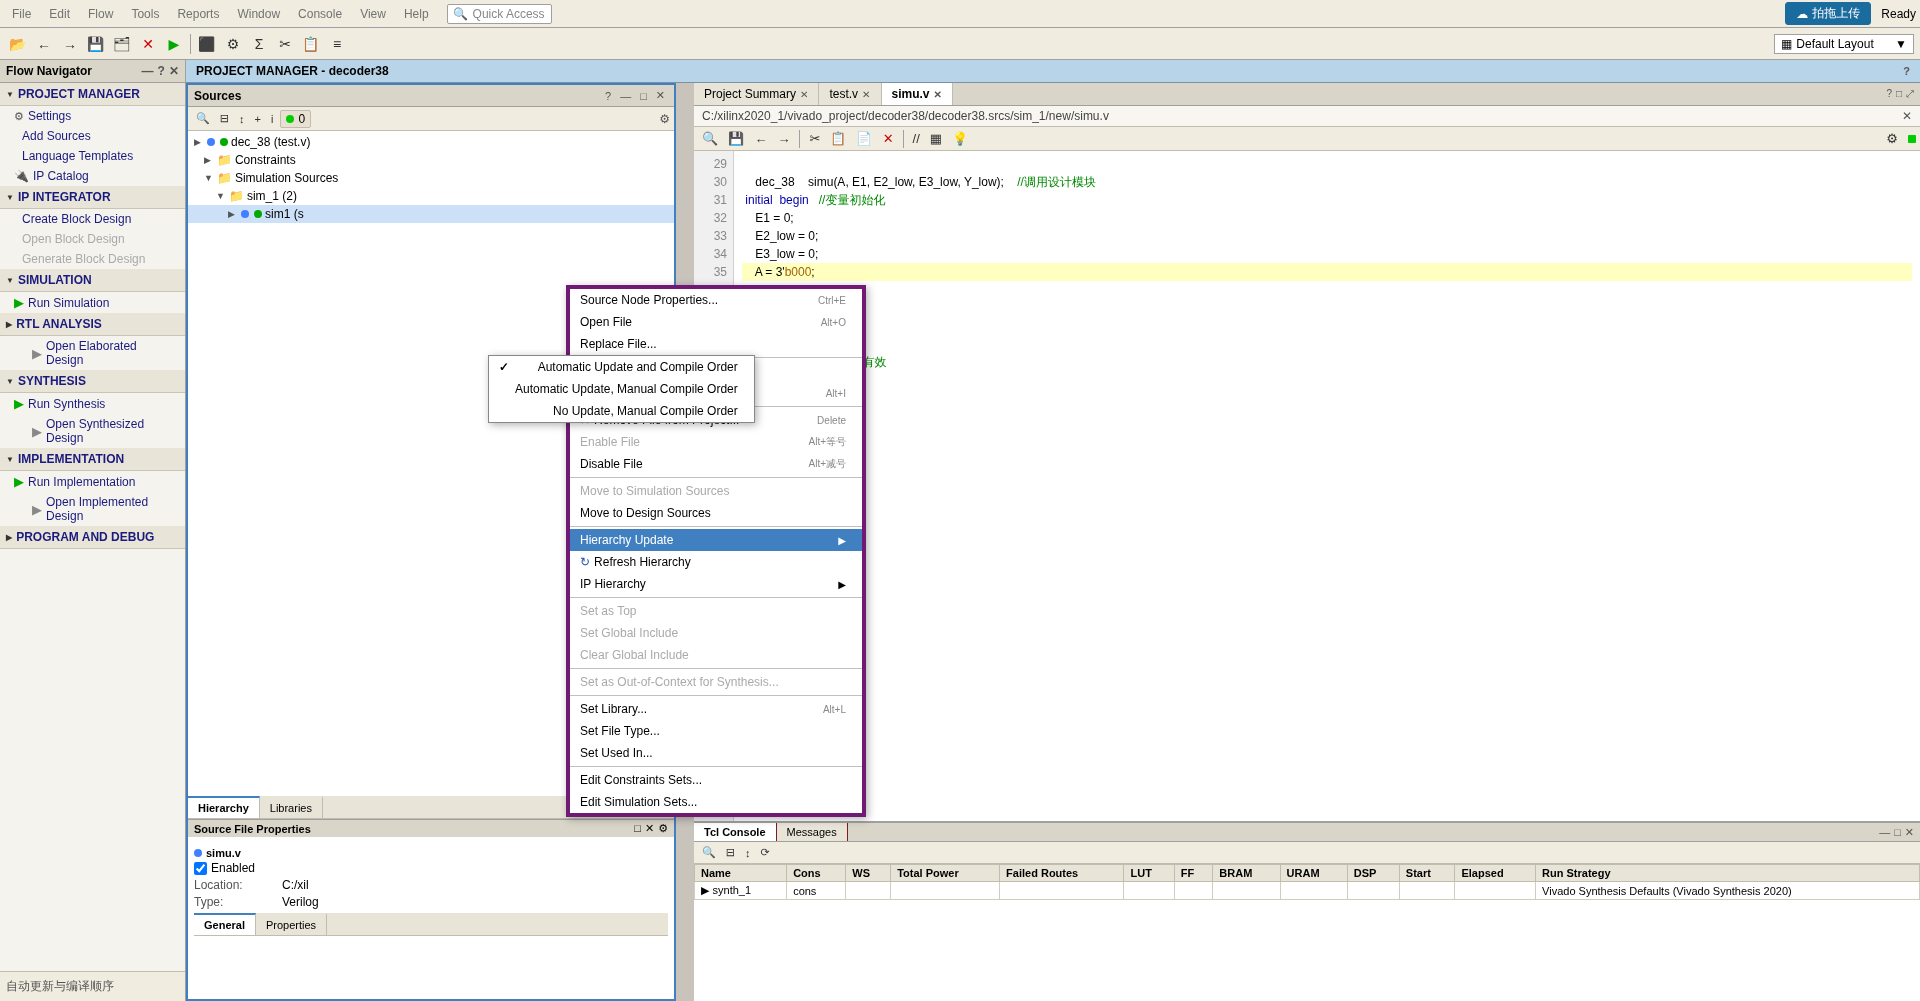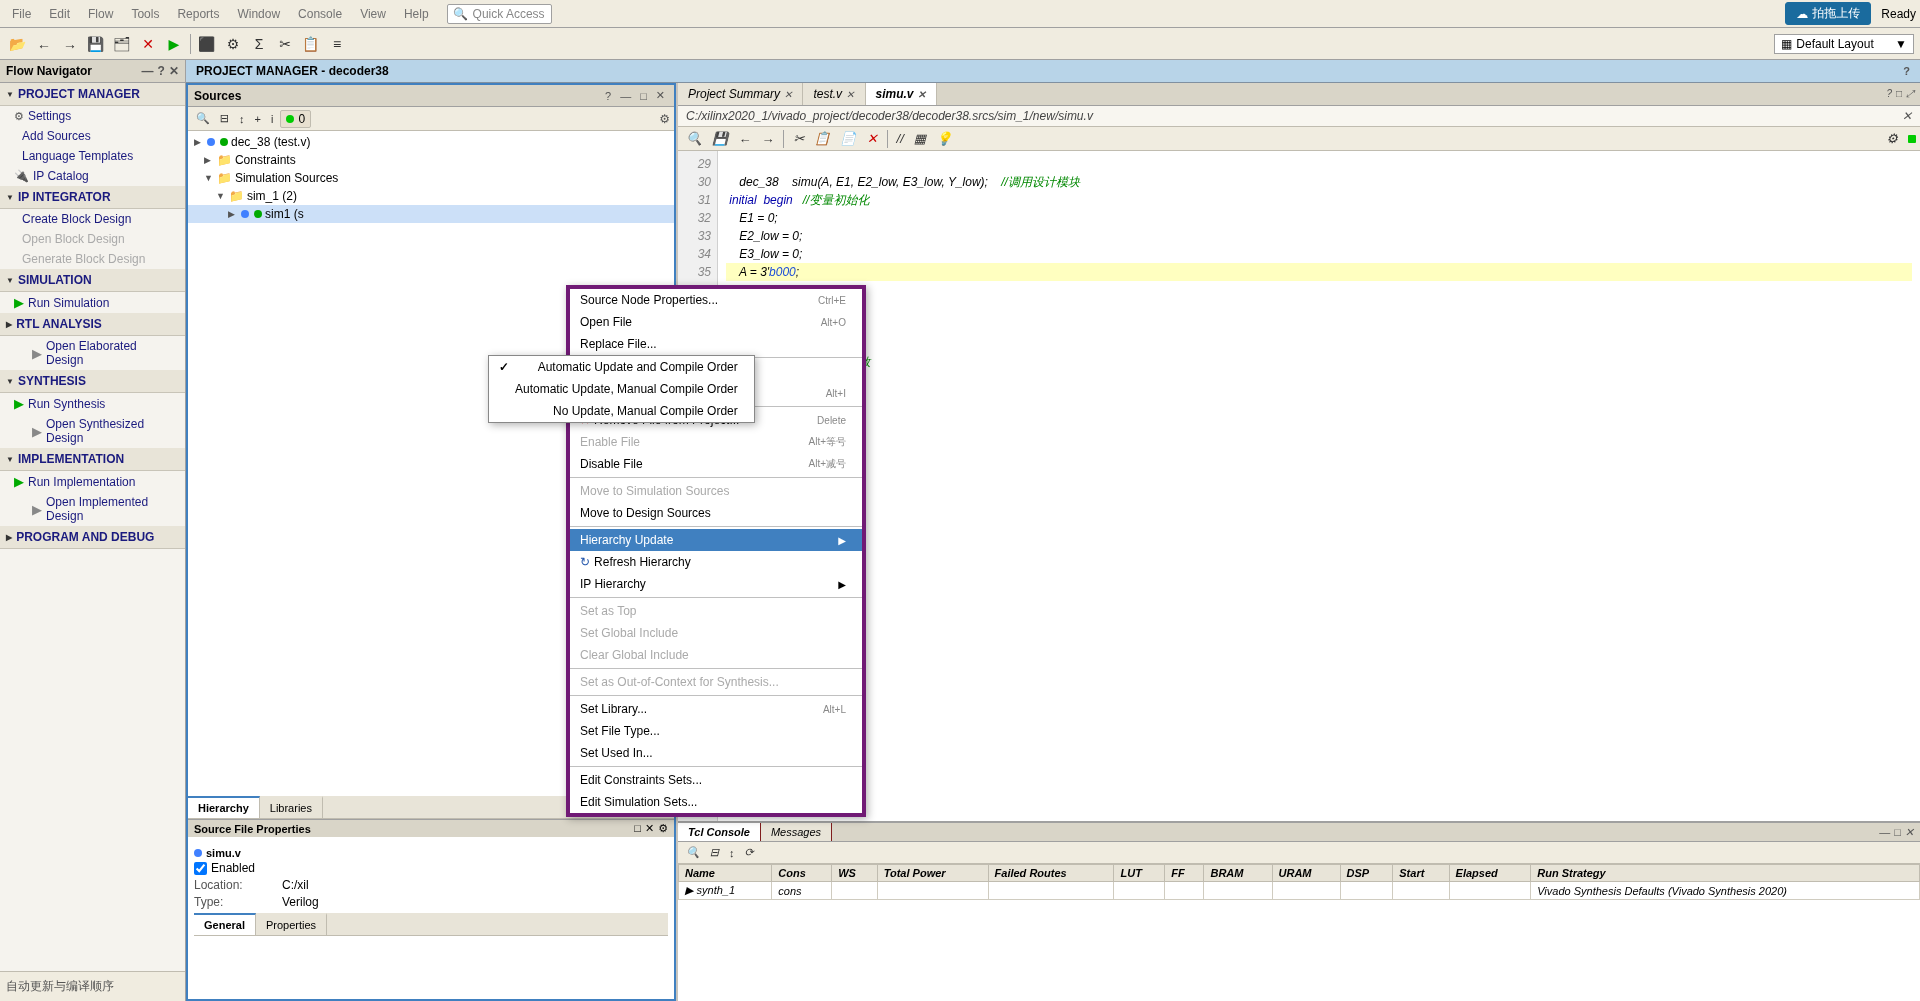--- a/index.html
+++ b/index.html
@@ -81,21 +81,21 @@
     }
 
     
     .pm-header {
       background: #b8d4e8; padding: 4px 10px; font-size: 12px; font-weight: bold;
       border-bottom: 1px solid #8090a0; display: flex; align-items: center; justify-content: space-between;
     }
 
     
     .panels-row {
-      display: flex; flex: 1; overflow: hidden; gap: 2px;
+      display: flex; flex: 1; overflow: hidden; gap: 18px;
     }
 
     
     .sources-panel {
       width: 490px; background: white; border: 2px solid #4080c0; display: flex; flex-direction: column;
       position: relative;
     }
     .panel-header {
       display: flex; align-items: center; justify-content: space-between;
       background: #d9d5c8; padding: 3px 6px; border-bottom: 1px solid #a0a0a0;
@@ -167,21 +167,21 @@
 
     
     .submenu {
       position: absolute; left: 300px; top: 270px; background: white;
       border: 1px solid #888; box-shadow: 2px 2px 8px rgba(0,0,0,0.3);
       z-index: 1001; min-width: 260px;
     }
 
     
     .right-panel {
-      flex: 1; background: #f0ece0; display: flex; flex-direction: column; overflow: hidden; font-style: italic;
+      flex: 1; background: #f0ece0; display: flex; flex-direction: column; overflow: hidden;
     }
 
     
     .editor-tabs-row {
       display: flex; background: #d9d5c8; border-bottom: 1px solid #a0a0a0; align-items: center;
     }
     .editor-tab {
       padding: 4px 10px; cursor: pointer; font-size: 11px; border-right: 1px solid #c0bcb0;
       display: flex; align-items: center; gap: 4px; background: #e8e4d8;
     }
@@ -212,21 +212,21 @@
     }
     .line-numbers {
       background: #f0f0f0; padding: 4px 6px; text-align: right; color: #888;
       border-right: 1px solid #d0d0d0; user-select: none; min-width: 40px; line-height: 18px;
     }
     .code-content {
       flex: 1; padding: 4px 8px; line-height: 18px; overflow-x: auto; white-space: pre;
     }
     .c-keyword { color: #0000aa; }
     .c-comment { color: #008800; }
-    .c-id { color: #1d4ed8; }
+    .c-id { color: #a16207; }
 
     
     .bottom-panel {
       height: 180px; border-top: 2px solid #a0a0a0; background: white; display: flex; flex-direction: column;
     }
     .bottom-tabs-row {
       display: flex; background: #d9d5c8; border-bottom: 1px solid #a0a0a0;
       align-items: center;
     }
     .bottom-tab {

